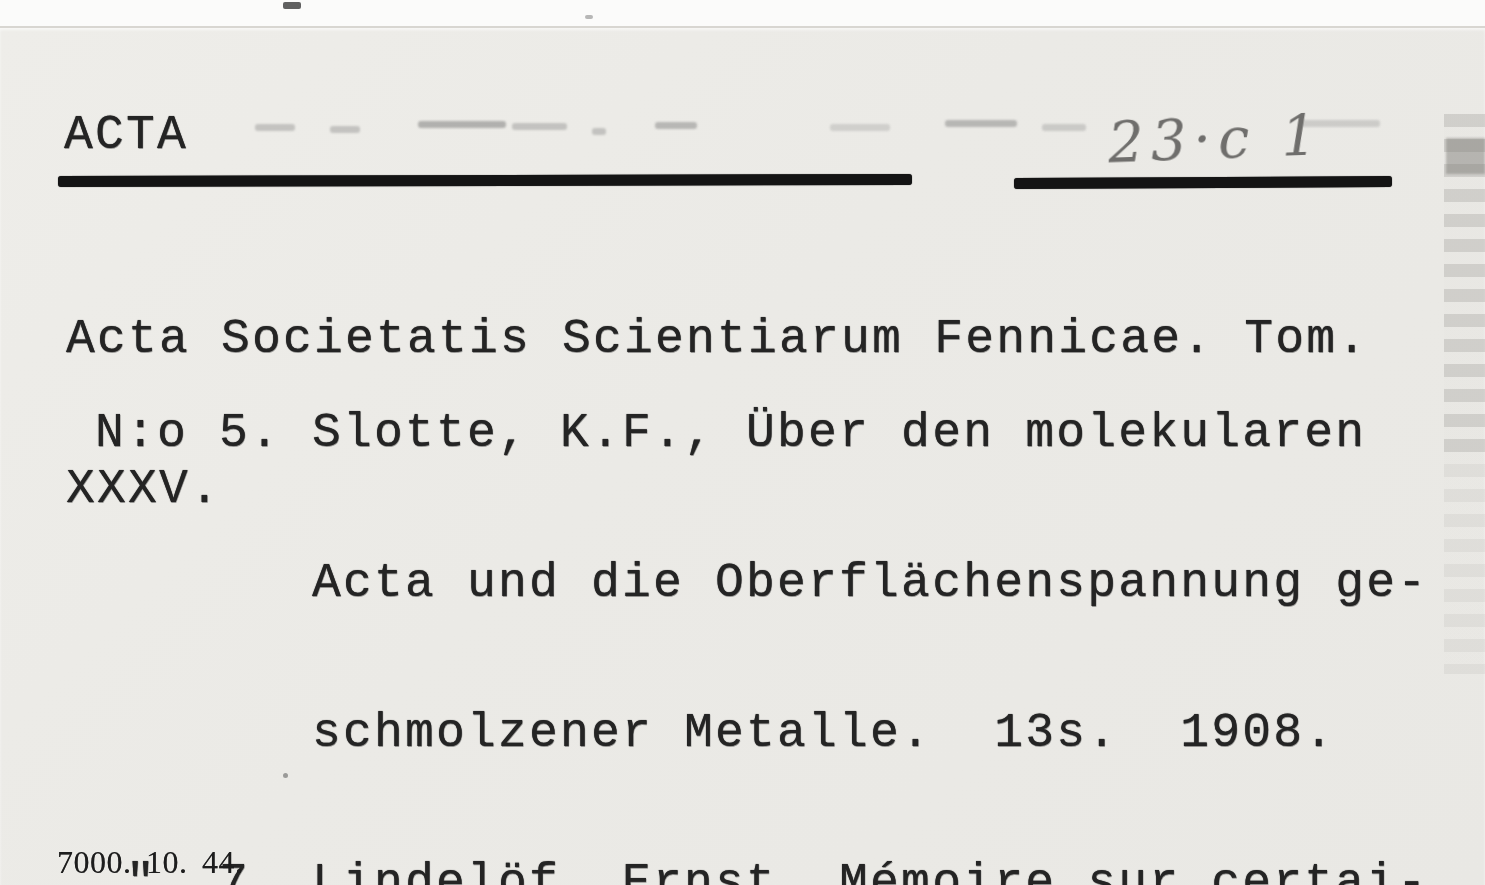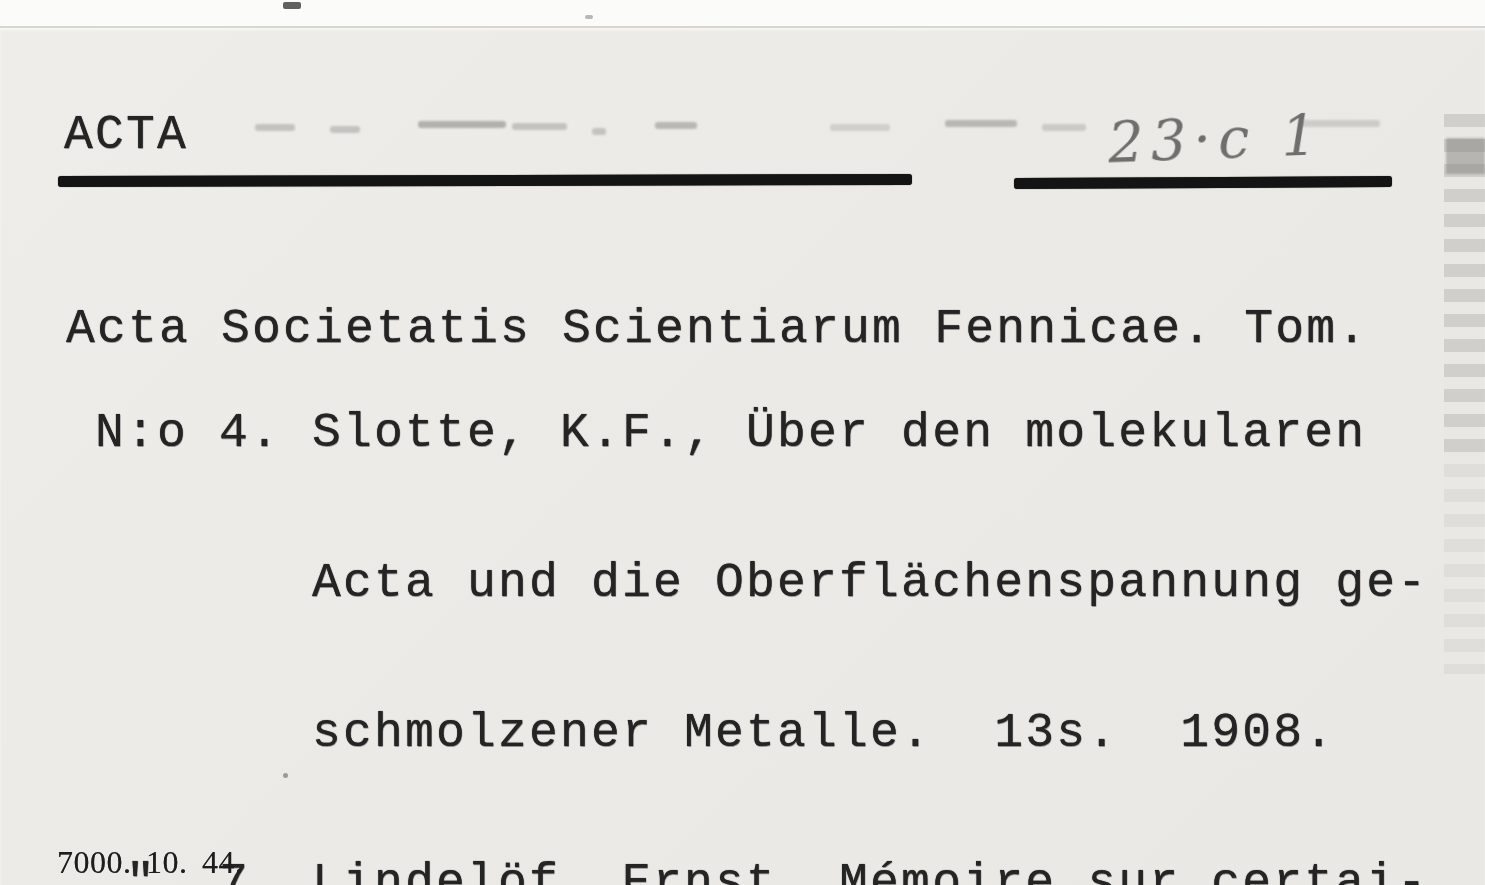--- a/index.html
+++ b/index.html
@@ -18,21 +18,21 @@
   }
   
   .mono{
     font-family:"Liberation Mono", monospace;
     font-size:48px;letter-spacing:2.2px;line-height:50px;
     color:#242424;white-space:pre;
     text-shadow:0 0 1px rgba(34,34,34,.85), .5px .5px .5px rgba(70,70,70,.45);
     filter:blur(.3px);
   }
   .heading{position:absolute;left:64px;top:82px;}
-  .series-block{position:absolute;left:66px;top:176px;}
+  .series-block{position:absolute;left:66px;top:186px;}
   .entries-block{position:absolute;left:95px;top:280px;}
   .footer-code{
     position:absolute;left:57px;top:816px;
     font-family:"Liberation Serif", serif;font-size:32px;color:#1d1d1d;
     word-spacing:6px;letter-spacing:.5px;
     text-shadow:0 0 .5px rgba(0,0,0,.6);
   }
   
   .rule{position:absolute;background:#141414;border-radius:3px;
         box-shadow:0 0 1px rgba(0,0,0,.7);}
@@ -91,24 +91,25 @@
     <div class="ghost g9"></div>
     <div class="ghost g10"></div>
 
     <div class="callnum">23·c 1</div>
 
     <div class="rule rule-left"></div>
     <div class="rule rule-right"></div>
 
     <div class="mono series-block">
       <div>Acta Societatis Scientiarum Fennicae. Tom.</div>
+      <div>XXXV.</div>
     </div>
 
     <div class="mono entries-block">
-      <div>N:o 4. Slotte, K.F., Über den molekularen</div>
+      <div>N:o 5. Slotte, K.F., Über den molekularen</div>
       <div>       Acta und die Oberflächenspannung ge-</div>
       <div>       schmolzener Metalle.  13s.  1908.</div>
       <div> "  7. Lindelöf, Ernst, Mémoire sur certai-</div>
       
       
       
       
       
       
     </div>

